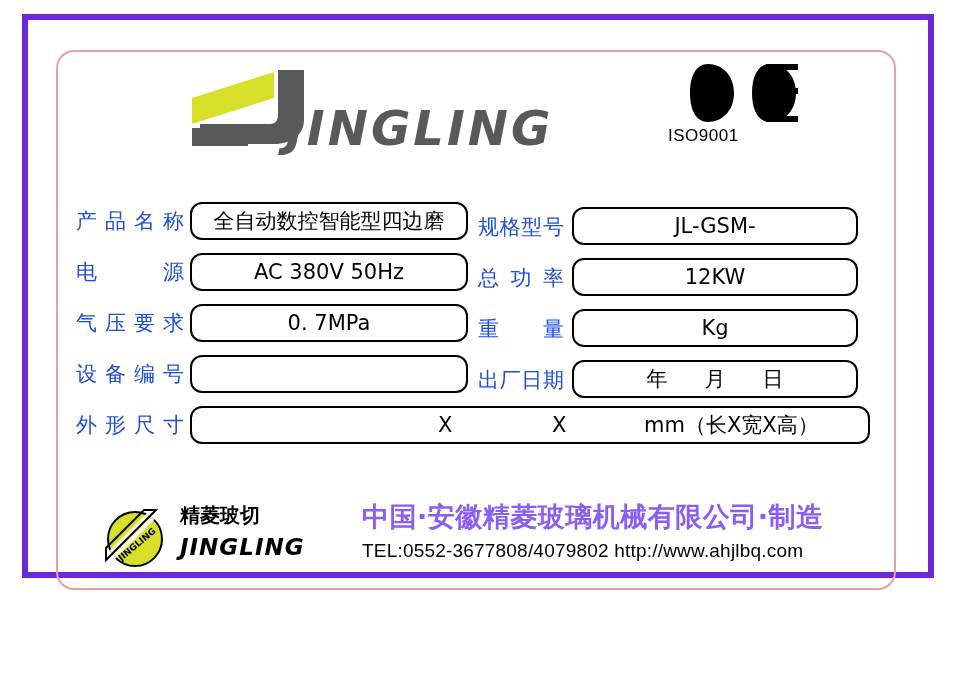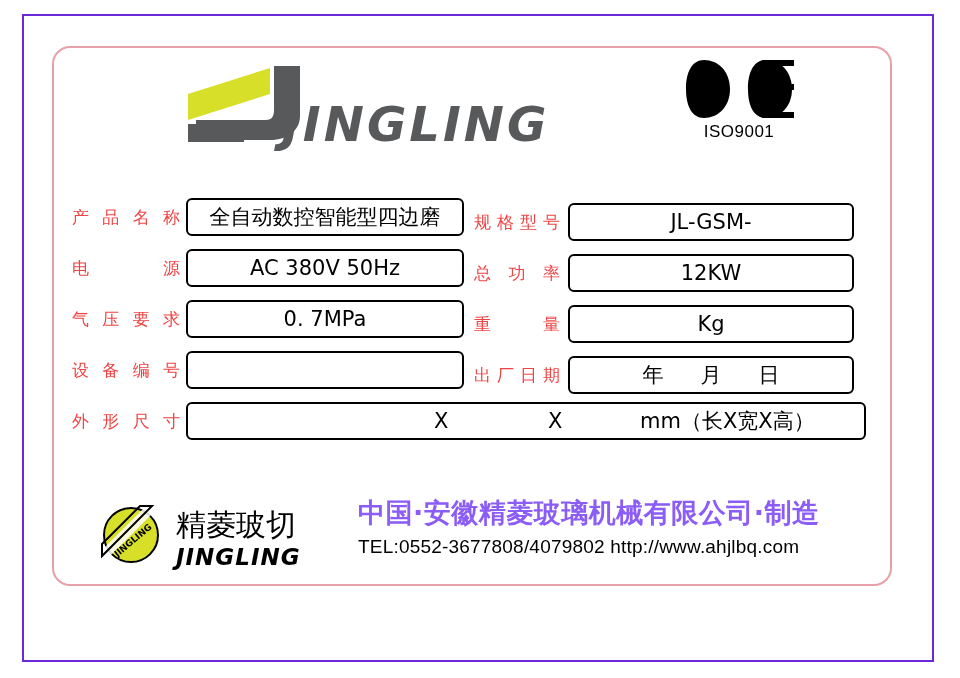--- a/index.html
+++ b/index.html
@@ -11,22 +11,22 @@
     width: 960px;
     height: 678px;
     font-family: "Liberation Sans", sans-serif;
     overflow: hidden;
   }
   .plate {
     position: absolute;
     left: 22px;
     top: 14px;
     width: 912px;
-    height: 648px;
-    border: 2px solid #6d28d9;
+    height: 564px;
+    border: 6px solid #6d28d9;
     background: #fff;
     box-sizing: border-box;
   }
   .inner-frame {
     position: absolute;
     left: 28px;
     top: 30px;
     width: 840px;
     height: 540px;
     border: 2px solid #e8a0a8;
@@ -64,21 +64,21 @@
     font-style: italic;
     letter-spacing: 3px;
     color: #58595b;
     line-height: 1;
   }
   .ce-wrap {
     position: absolute;
     left: 640px;
     top: 8px;
     width: 150px;
-    text-align: center;
+    text-align: left;
   }
   .ce-mark {
     display: block;
     margin: 0 auto;
   }
   .iso {
     font-family: "Liberation Sans", sans-serif;
     font-size: 17px;
     color: #000;
     margin-top: 2px;
@@ -93,42 +93,42 @@
     width: 800px;
   }
   .row {
     display: flex;
     align-items: center;
     height: 38px;
     margin-bottom: 13px;
   }
   .lbl {
     font-family: "DejaVu Sans", "Liberation Sans", sans-serif;
-    font-size: 17px;
-    color: #ef4444;
+    font-size: 21px;
+    color: #1d4ed8;
     white-space: nowrap;
   }
   .lbl-a {
     width: 114px;
     text-align: justify;
     text-align-last: justify;
     padding-right: 6px;
     box-sizing: border-box;
   }
   .lbl-b {
     width: 104px;
     text-align: justify;
     text-align-last: justify;
     padding: 0 8px 0 10px;
     box-sizing: border-box;
     margin-top: 11px;
   }
   .box {
     border: 2px solid #000;
-    border-radius: 6px;
+    border-radius: 12px;
     height: 38px;
     line-height: 34px;
     box-sizing: border-box;
     font-family: "DejaVu Sans", "Liberation Sans", sans-serif;
     font-size: 21px;
     text-align: center;
     color: #000;
     overflow: hidden;
     white-space: nowrap;
   }
@@ -167,26 +167,25 @@
     top: 10px;
   }
   .fbrand {
     position: absolute;
     left: 76px;
     top: 0px;
     width: 170px;
   }
   .fbrand-cn {
     font-family: "DejaVu Sans", sans-serif;
-    font-size: 30px;
-    font-weight: 400;
+    font-size: 20px;
+    font-weight: 700;
     color: #000;
     letter-spacing: 0px;
     line-height: 34px;
-    margin-top: 14px;
   }
   .fbrand-en {
     font-family: "DejaVu Sans", sans-serif;
     font-size: 23px;
     font-weight: 700;
     font-style: italic;
     color: #000;
     letter-spacing: 1px;
     line-height: 26px;
     margin-top: 2px;

